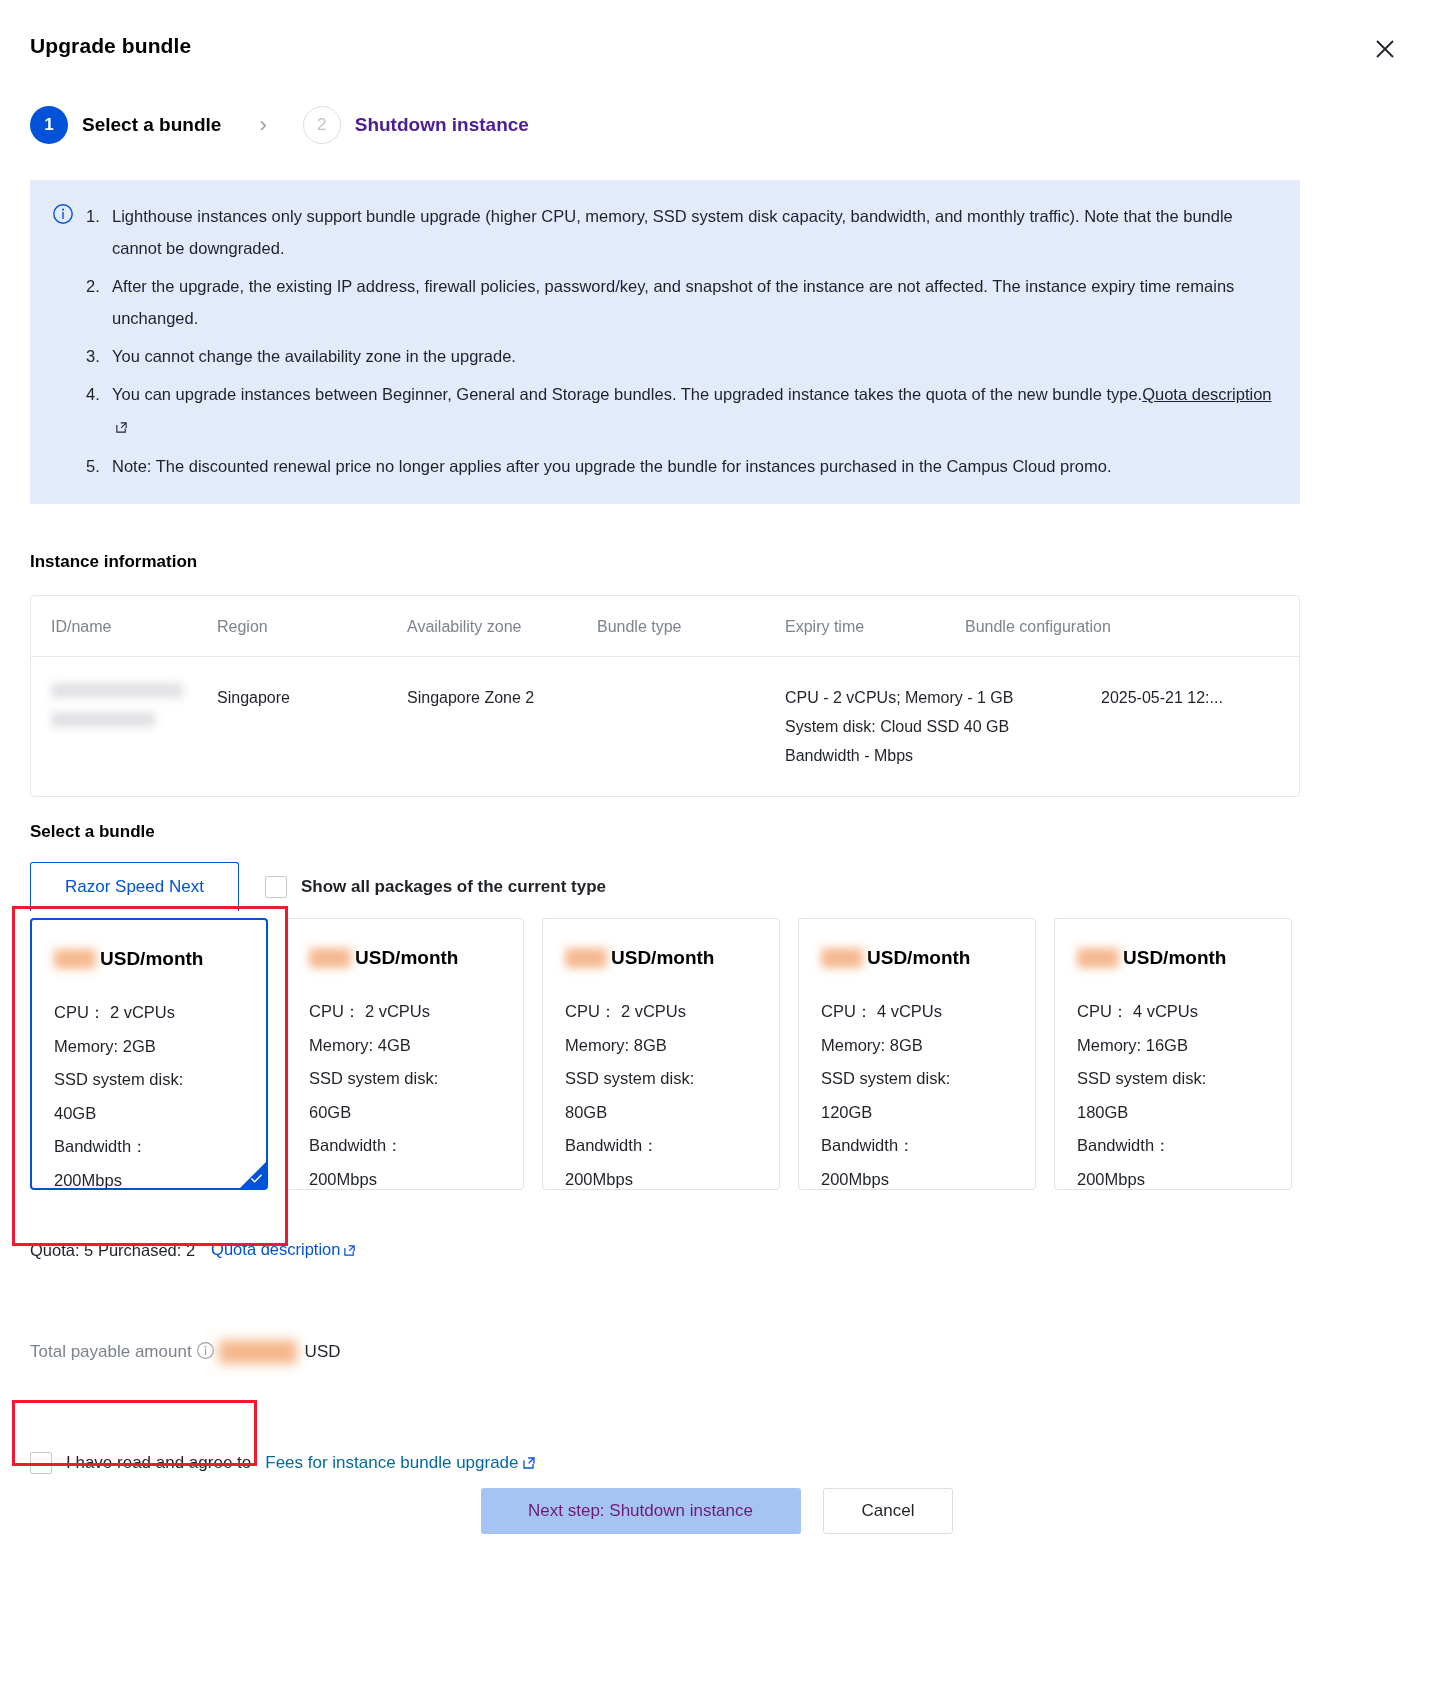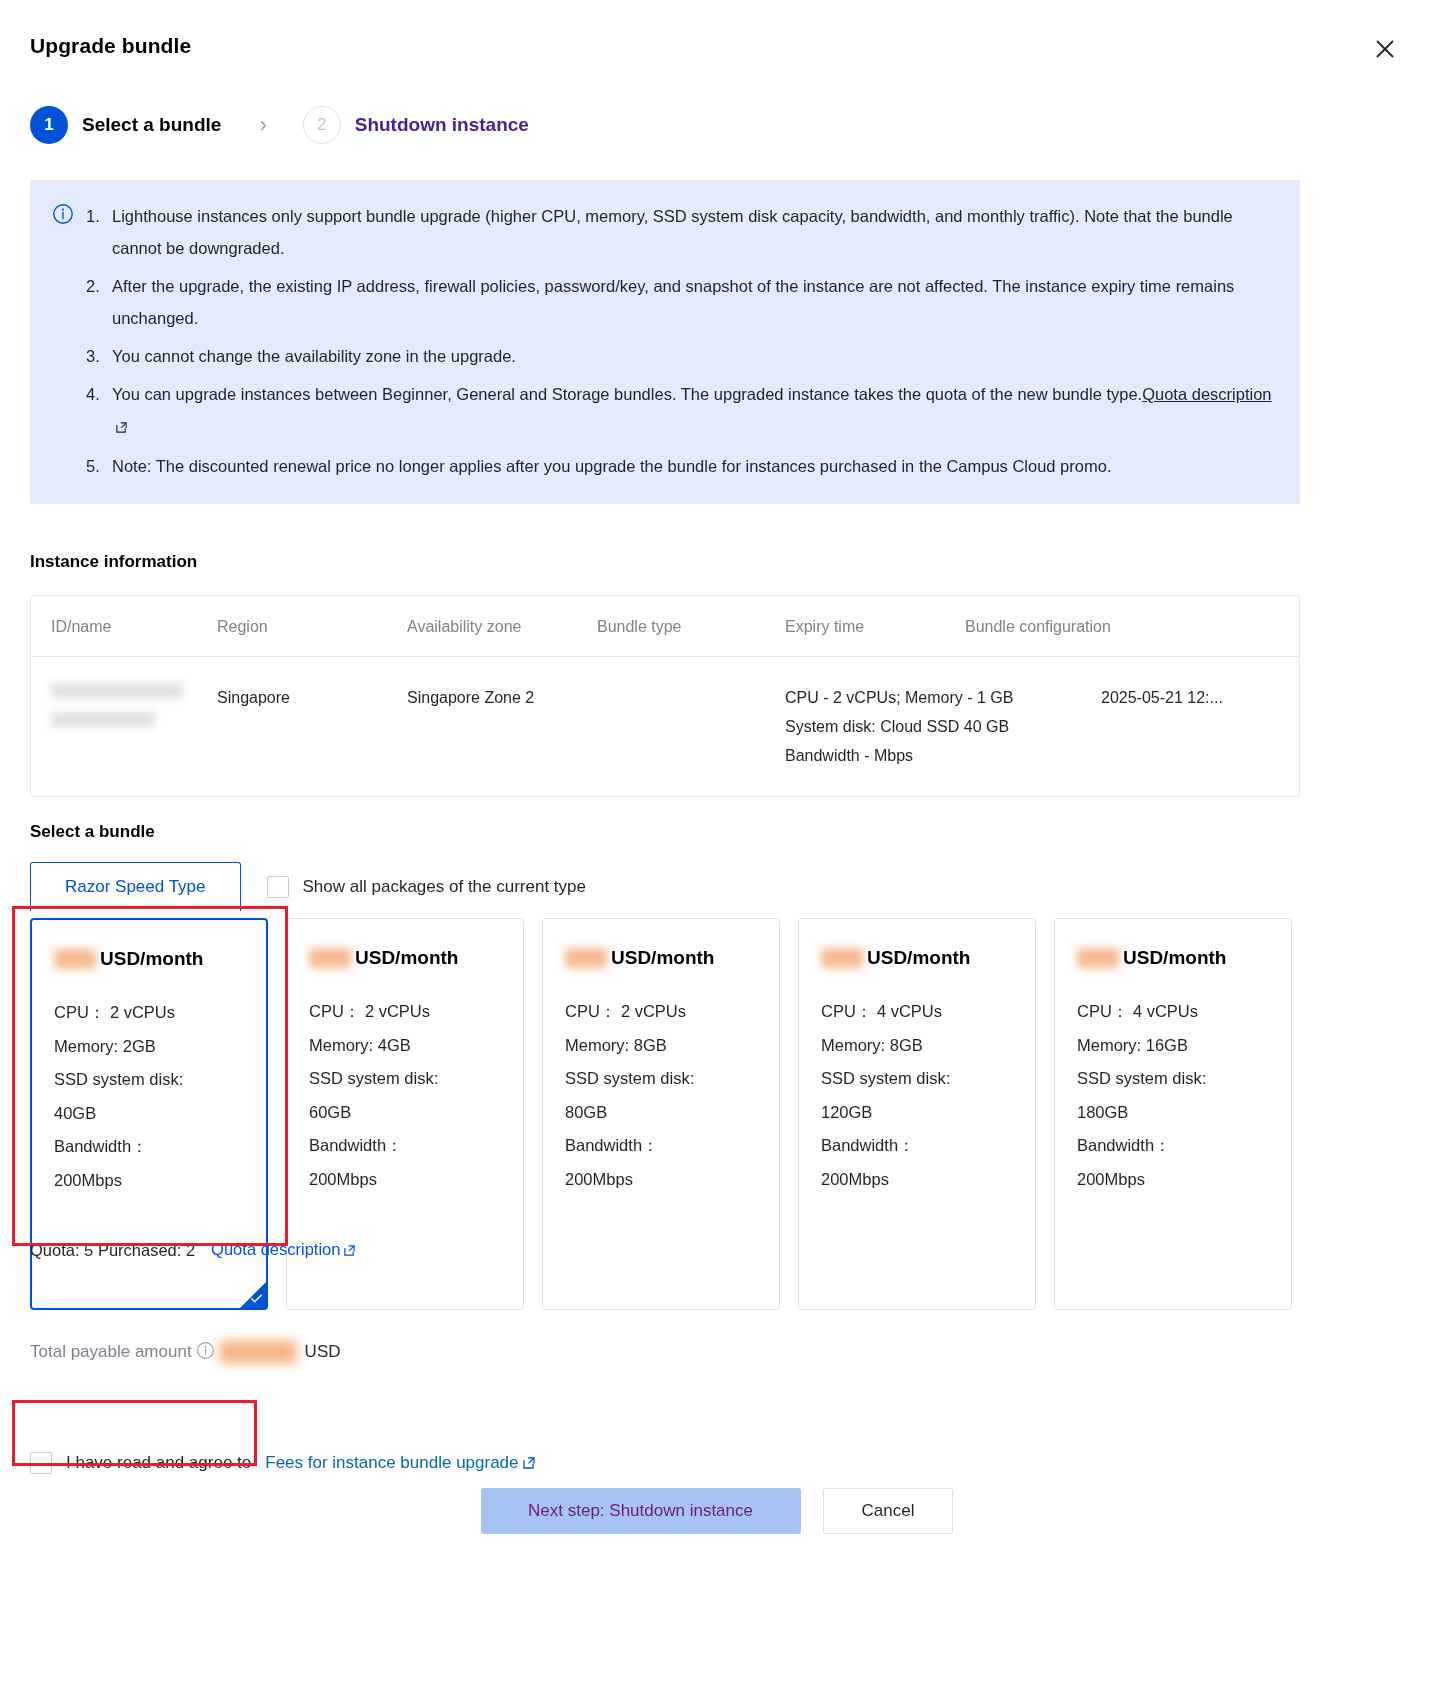--- a/index.html
+++ b/index.html
@@ -112,35 +112,35 @@
   }
   .tab {
     border: 1px solid #0052d9; border-bottom: none;
     background: #fff; color: #0052d9;
     font-size: 17px; padding: 14px 34px;
     cursor: pointer; border-radius: 3px 3px 0 0;
     position: relative; z-index: 3;
   }
   .showall {
     display: flex; align-items: center; gap: 14px;
-    margin-left: 26px; cursor: pointer;
+    margin-left: 26px; cursor: pointer; font-weight: bold;
   }
   .cbox {
     width: 22px; height: 22px; border: 1px solid #c6c9cf;
     border-radius: 2px; background: #fff; flex: 0 0 auto;
   }
   .showall-label { font-size: 17px; color: #1f2329; }
 
   
   .cards {
     position: absolute; left: 30px; top: 918px;
     width: 1270px; display: flex; gap: 18px;
   }
   .card {
-    width: 238px; height: 392px;
+    width: 238px; height: 272px;
     border: 1px solid #dfe2e8; border-radius: 4px;
     background: #fff; padding: 28px 0 0 22px;
     position: relative; cursor: pointer;
   }
   .card.selected { border: 2px solid #0052d9; }
   .price-row {
     display: flex; align-items: center; gap: 0;
     font-size: 19px; font-weight: 700; color: #000;
     margin-bottom: 26px;
   }
@@ -299,21 +299,21 @@
         <div>System disk: Cloud SSD 40 GB</div>
         <div>Bandwidth - Mbps</div>
       </div>
       <div class="td c6">2025-05-21 12:...</div>
     </div>
   </div>
 
   <div class="section-title" id="sect-bundle">Select a bundle</div>
 
   <div class="tabs-row">
-    <div class="tab">Razor Speed Type</div>
+    <div class="tab">Razor Speed Next</div>
     <div class="showall">
       <span class="cbox"></span>
       <span class="showall-label">Show all packages of the current type</span>
     </div>
   </div>
 
   <div class="cards">
 
     <div class="card selected">
       <div class="price-row">

